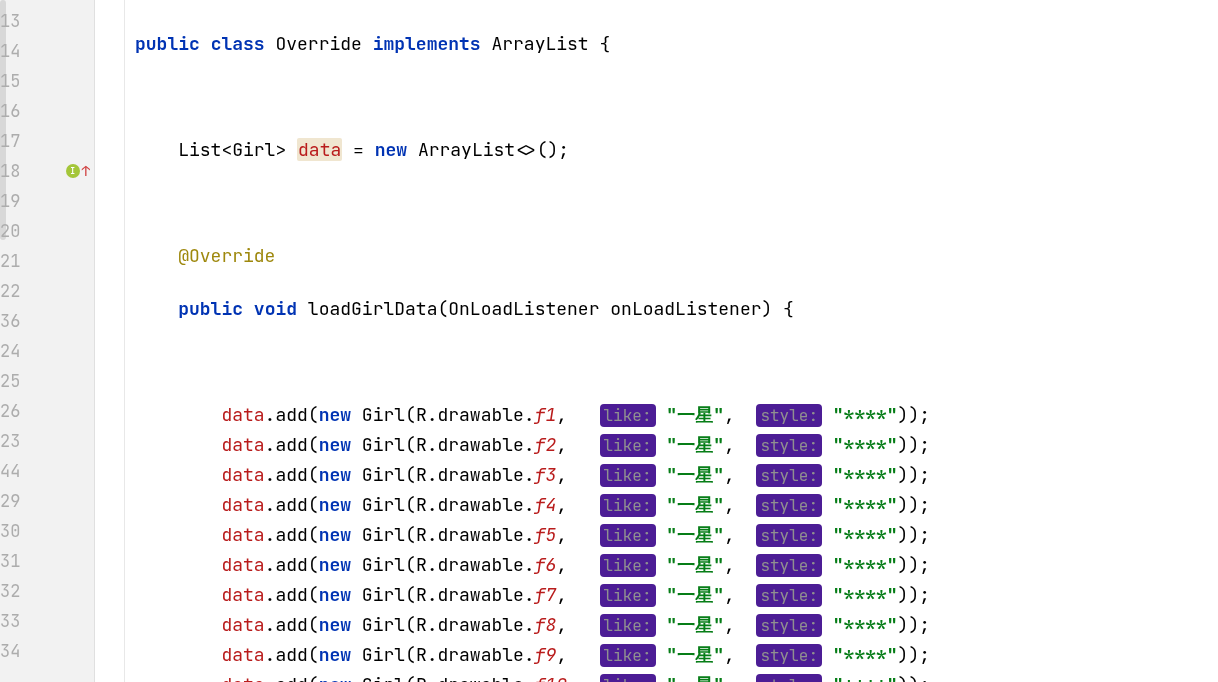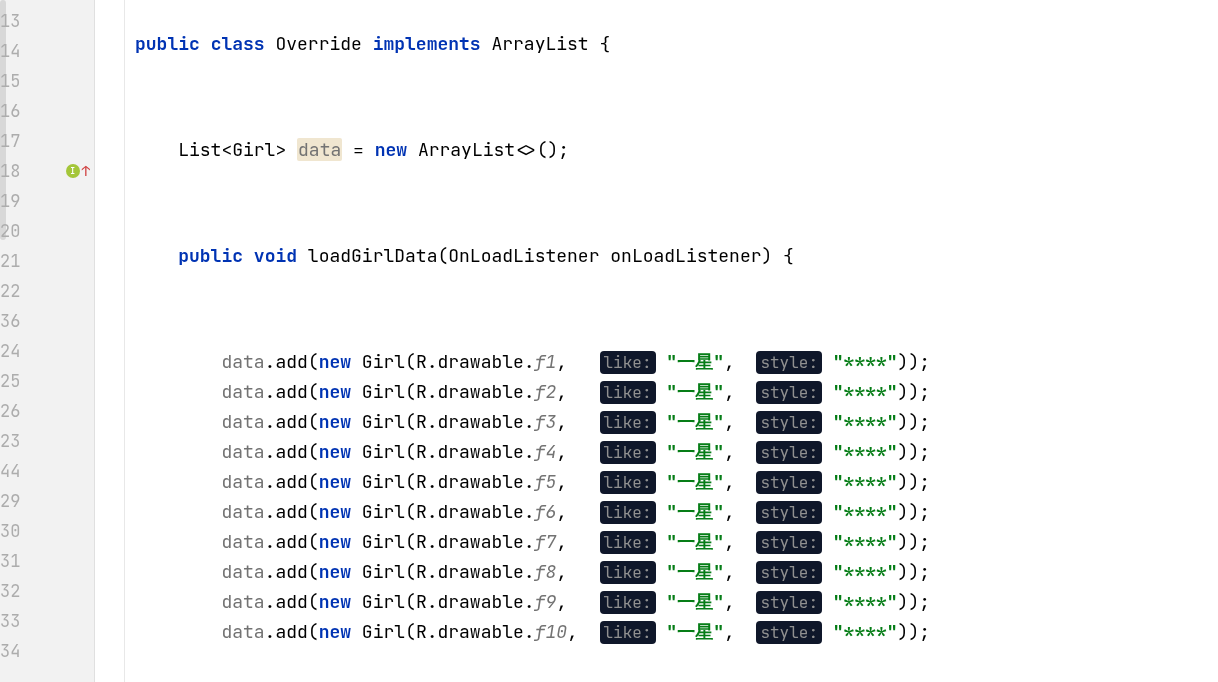--- a/index.html
+++ b/index.html
@@ -67,29 +67,29 @@
     background: #ffffff;
     white-space: pre;
   }
   .code-line {
     height: 30px;
     line-height: 30px;
   }
   .kw { color: #0033b3; font-weight: bold; }
   .ident { color: #000000; }
   .type { color: #000000; }
-  .field { color: #737373; }
+  .field { color: #b91c1c; }
   .field-hl { background: #f0e6d0; border-radius: 2px; padding: 0 1px; }
   .method { color: #000000; }
   .anno { color: #9e880d; }
   .str { color: #067d17; font-weight: bold; }
   .italic { font-style: italic; text-align: right; }
   .punct { color: #000000; }
   .hint {
-    background: #0f172a;
+    background: #4c1d95;
     color: #909090;
     border-radius: 4px;
     padding: 1px 4px;
     font-size: 16px;
     font-style: normal;
   }
   .left-scroll-mark {
     position: absolute;
     left: 0;
     top: 0;
@@ -176,20 +176,21 @@
     </div>
 </div>
 
 <div class="fold-column"></div>
 
 <div class="code-area">
 <div class="code-line"><span class="kw">public</span> <span class="kw">class</span> <span class="type">Override</span> <span class="kw">implements</span> <span class="type">ArrayList</span> <span class="punct">{</span></div>
 <div class="code-line"></div>
 <div class="code-line">    <span class="type">List</span><span class="punct">&lt;</span><span class="type">Girl</span><span class="punct">&gt;</span> <span class="field field-hl">data</span> <span class="punct">=</span> <span class="kw">new</span> <span class="type">ArrayList</span><span class="punct">&lt;&gt;()</span><span class="punct">;</span></div>
 <div class="code-line"></div>
+<div class="code-line">    <span class="anno">@Override</span></div>
 <div class="code-line">    <span class="kw">public</span> <span class="kw">void</span> <span class="method">loadGirlData</span><span class="punct">(</span><span class="type">OnLoadListener</span> <span class="ident">onLoadListener</span><span class="punct">)</span> <span class="punct">{</span></div>
 <div class="code-line"></div>
 <div id="add-block"><div class="code-line">        <span class="field">data</span><span class="punct">.</span><span class="method">add</span><span class="punct">(</span><span class="kw">new</span> <span class="type">Girl</span><span class="punct">(</span><span class="ident">R.drawable.</span><span class="field italic">f1</span><span class="punct">,</span>   <span class="hint">like:</span> <span class="str">"一星"</span><span class="punct">,</span>  <span class="hint">style:</span> <span class="str">"****"</span><span class="punct">));</span></div><div class="code-line">        <span class="field">data</span><span class="punct">.</span><span class="method">add</span><span class="punct">(</span><span class="kw">new</span> <span class="type">Girl</span><span class="punct">(</span><span class="ident">R.drawable.</span><span class="field italic">f2</span><span class="punct">,</span>   <span class="hint">like:</span> <span class="str">"一星"</span><span class="punct">,</span>  <span class="hint">style:</span> <span class="str">"****"</span><span class="punct">));</span></div><div class="code-line">        <span class="field">data</span><span class="punct">.</span><span class="method">add</span><span class="punct">(</span><span class="kw">new</span> <span class="type">Girl</span><span class="punct">(</span><span class="ident">R.drawable.</span><span class="field italic">f3</span><span class="punct">,</span>   <span class="hint">like:</span> <span class="str">"一星"</span><span class="punct">,</span>  <span class="hint">style:</span> <span class="str">"****"</span><span class="punct">));</span></div><div class="code-line">        <span class="field">data</span><span class="punct">.</span><span class="method">add</span><span class="punct">(</span><span class="kw">new</span> <span class="type">Girl</span><span class="punct">(</span><span class="ident">R.drawable.</span><span class="field italic">f4</span><span class="punct">,</span>   <span class="hint">like:</span> <span class="str">"一星"</span><span class="punct">,</span>  <span class="hint">style:</span> <span class="str">"****"</span><span class="punct">));</span></div><div class="code-line">        <span class="field">data</span><span class="punct">.</span><span class="method">add</span><span class="punct">(</span><span class="kw">new</span> <span class="type">Girl</span><span class="punct">(</span><span class="ident">R.drawable.</span><span class="field italic">f5</span><span class="punct">,</span>   <span class="hint">like:</span> <span class="str">"一星"</span><span class="punct">,</span>  <span class="hint">style:</span> <span class="str">"****"</span><span class="punct">));</span></div><div class="code-line">        <span class="field">data</span><span class="punct">.</span><span class="method">add</span><span class="punct">(</span><span class="kw">new</span> <span class="type">Girl</span><span class="punct">(</span><span class="ident">R.drawable.</span><span class="field italic">f6</span><span class="punct">,</span>   <span class="hint">like:</span> <span class="str">"一星"</span><span class="punct">,</span>  <span class="hint">style:</span> <span class="str">"****"</span><span class="punct">));</span></div><div class="code-line">        <span class="field">data</span><span class="punct">.</span><span class="method">add</span><span class="punct">(</span><span class="kw">new</span> <span class="type">Girl</span><span class="punct">(</span><span class="ident">R.drawable.</span><span class="field italic">f7</span><span class="punct">,</span>   <span class="hint">like:</span> <span class="str">"一星"</span><span class="punct">,</span>  <span class="hint">style:</span> <span class="str">"****"</span><span class="punct">));</span></div><div class="code-line">        <span class="field">data</span><span class="punct">.</span><span class="method">add</span><span class="punct">(</span><span class="kw">new</span> <span class="type">Girl</span><span class="punct">(</span><span class="ident">R.drawable.</span><span class="field italic">f8</span><span class="punct">,</span>   <span class="hint">like:</span> <span class="str">"一星"</span><span class="punct">,</span>  <span class="hint">style:</span> <span class="str">"****"</span><span class="punct">));</span></div><div class="code-line">        <span class="field">data</span><span class="punct">.</span><span class="method">add</span><span class="punct">(</span><span class="kw">new</span> <span class="type">Girl</span><span class="punct">(</span><span class="ident">R.drawable.</span><span class="field italic">f9</span><span class="punct">,</span>   <span class="hint">like:</span> <span class="str">"一星"</span><span class="punct">,</span>  <span class="hint">style:</span> <span class="str">"****"</span><span class="punct">));</span></div><div class="code-line">        <span class="field">data</span><span class="punct">.</span><span class="method">add</span><span class="punct">(</span><span class="kw">new</span> <span class="type">Girl</span><span class="punct">(</span><span class="ident">R.drawable.</span><span class="field italic">f10</span><span class="punct">,</span>  <span class="hint">like:</span> <span class="str">"一星"</span><span class="punct">,</span>  <span class="hint">style:</span> <span class="str">"****"</span><span class="punct">));</span></div></div>
 
 
 
 
 
 </div>
 

